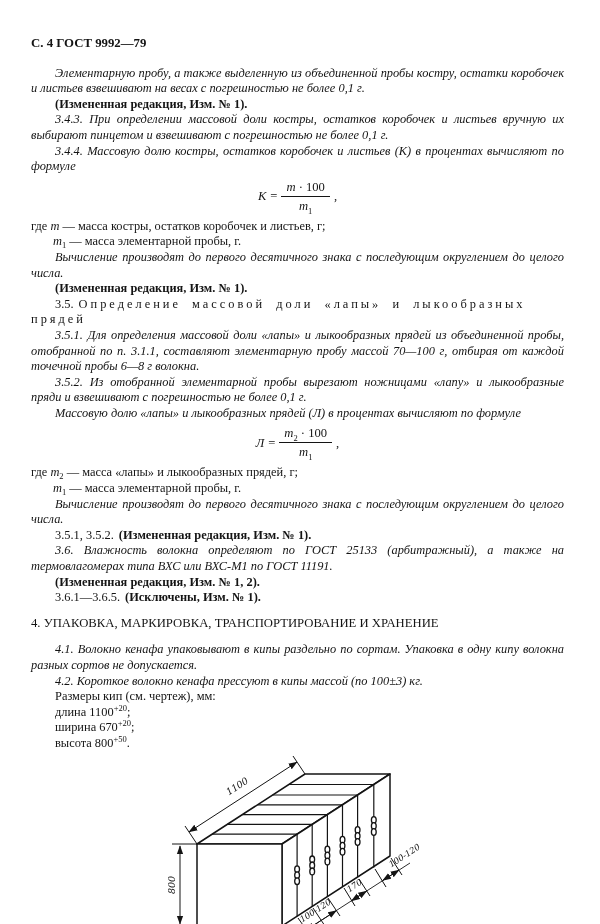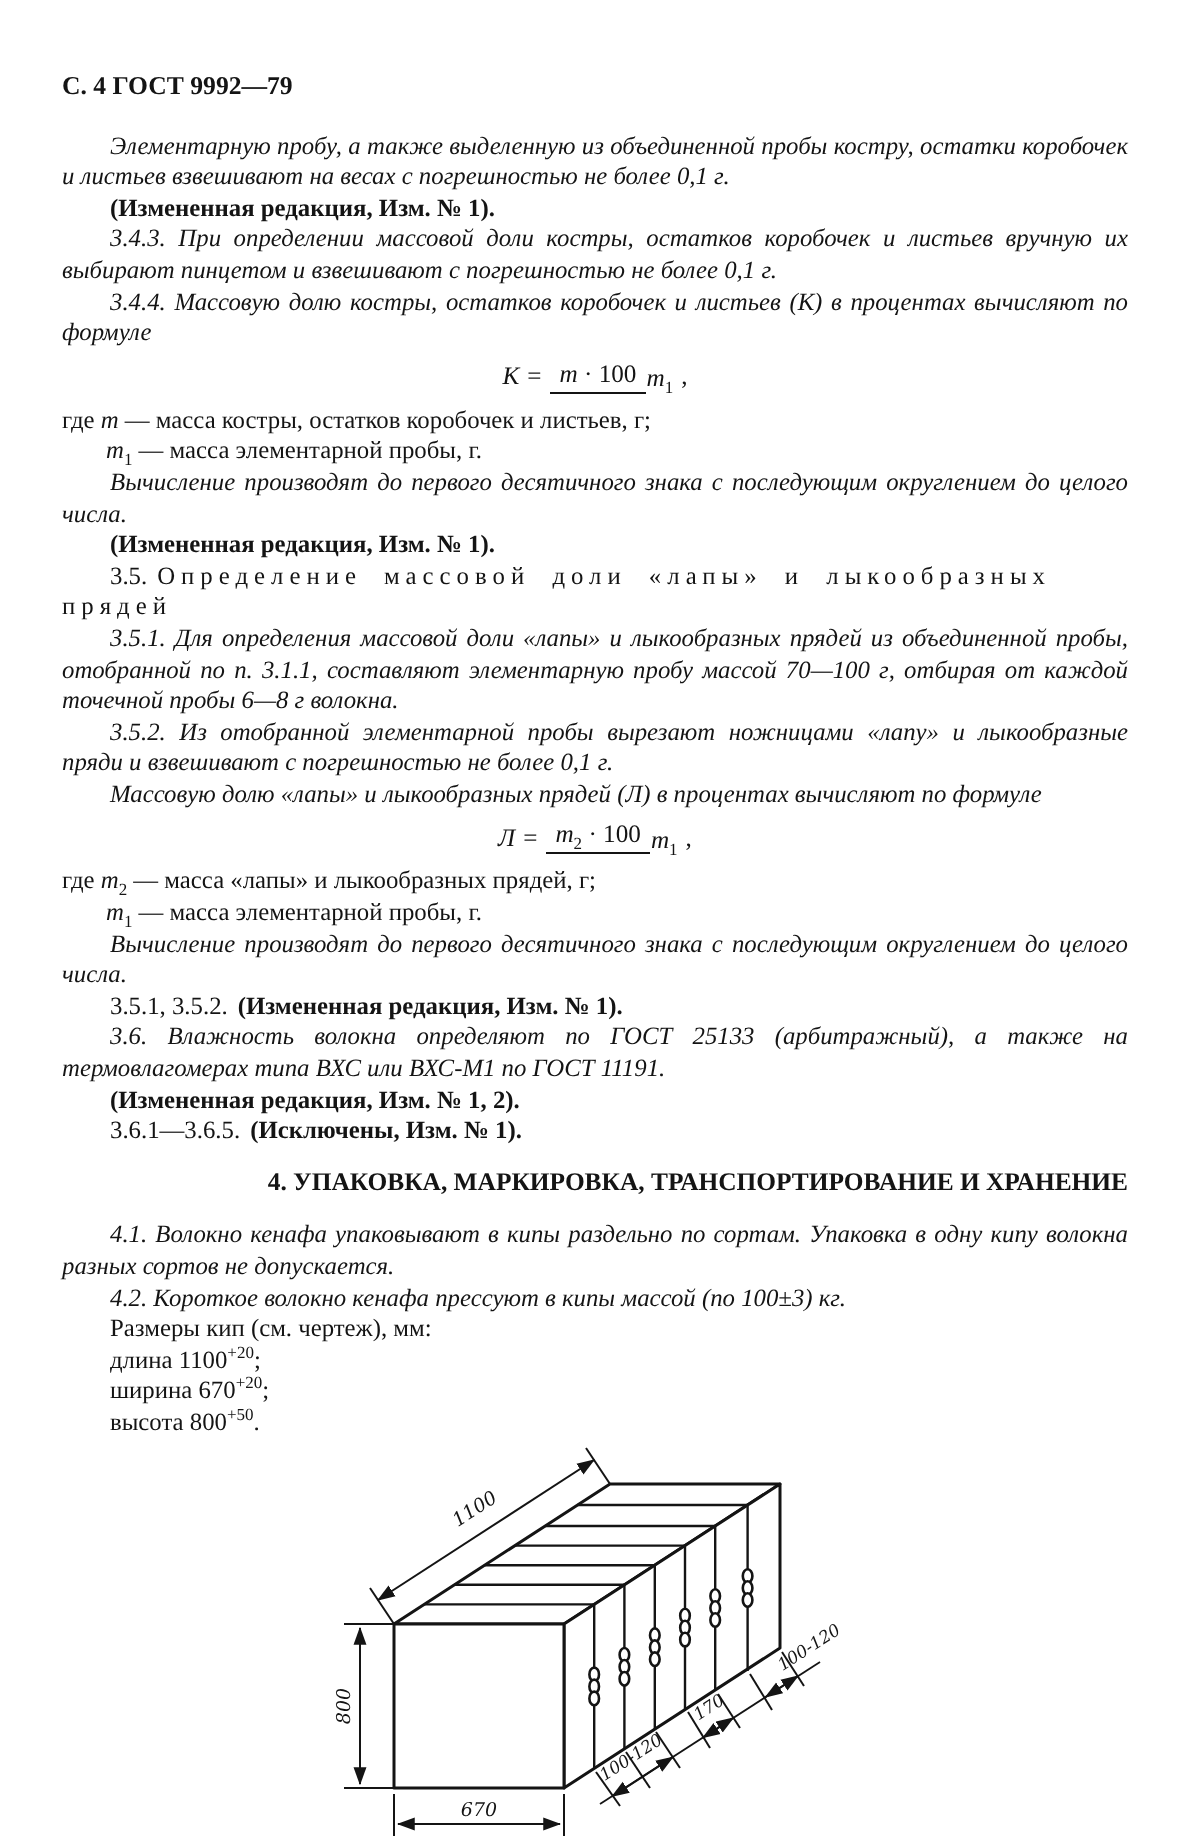--- a/index.html
+++ b/index.html
@@ -15,28 +15,28 @@
   .ind{text-indent:24px;}
   b,.bold{font-weight:bold;}
   .numpre{margin-right:5px;margin-top:10px;}
   .var{font-style:italic;}
   sub{font-size:8.5px;line-height:0;}
   sup{font-size:8.5px;line-height:0;}
   .formula{
     display:flex;justify-content:center;align-items:center;
     gap:4px;margin:5px 0 6px;font-size:12.6px;line-height:14px;
   }
-  .frac{display:inline-flex;align-items:center;}
+  .frac{display:inline-flex;flex-direction:column;align-items:center;}
   .frac .num{padding:0 5px 2px;border-bottom:1.1px solid #141414;}
   .frac .den{padding-top:2px;}
   .where{padding-left:0;}
   .where2{padding-left:22px;}
   .h35 .spread{letter-spacing:3px;word-spacing:5px;}
   .h4{
-    text-align:right;font-weight:bold;font-size:12.7px;
+    text-align:left;font-weight:normal;font-size:12.7px;
     margin:10px 0 11px;
   }
   .dimline{padding-left:24px;}
   .drawwrap{margin:2px 0 5px 109px;}
   svg text{
     font-family:"DejaVu Serif","Liberation Serif",serif;
     font-style:italic;font-size:9.5px;fill:#141414;
   }
   svg .small{font-size:8.5px;}
 </style>

